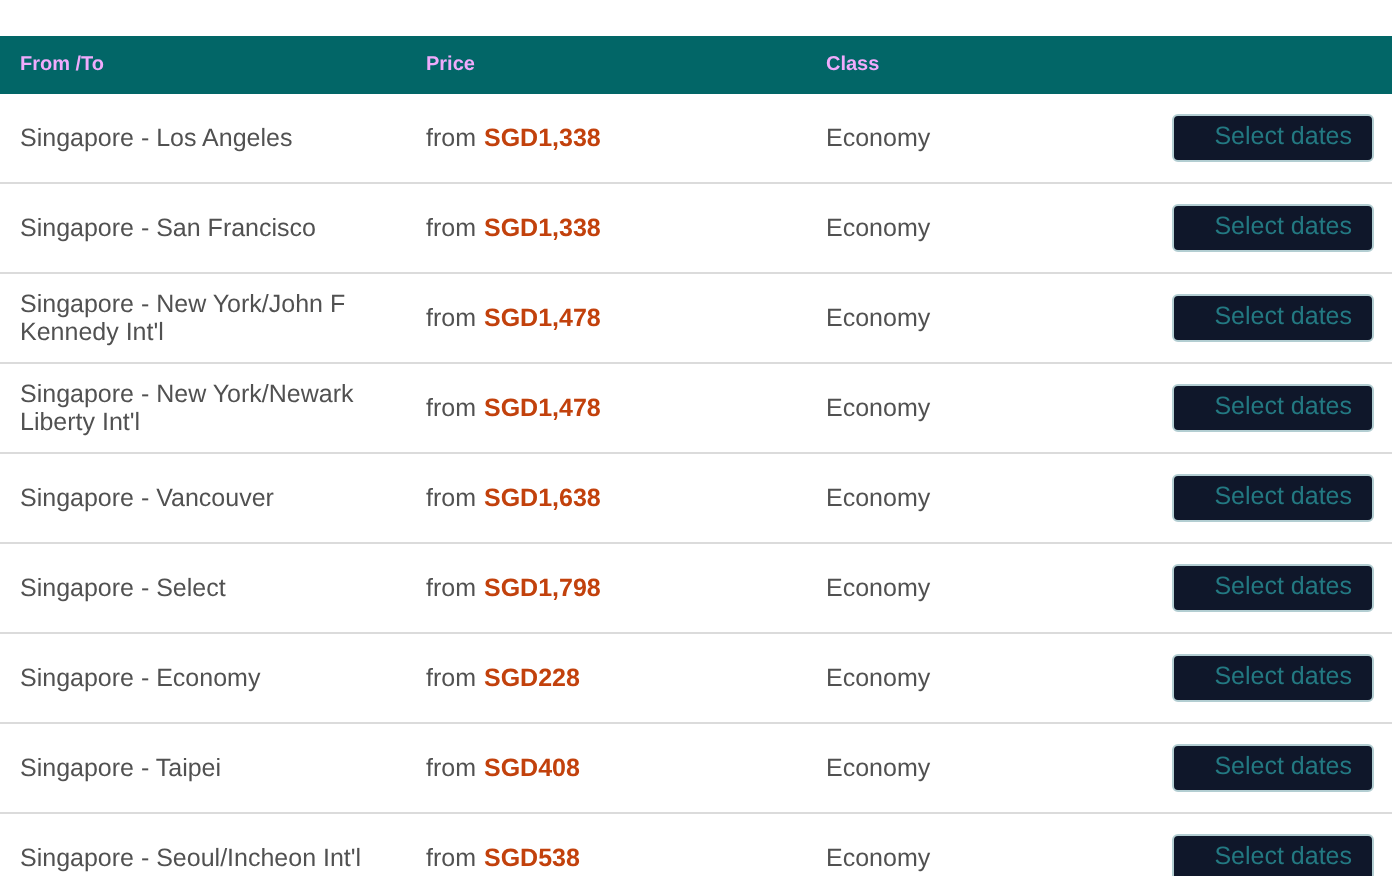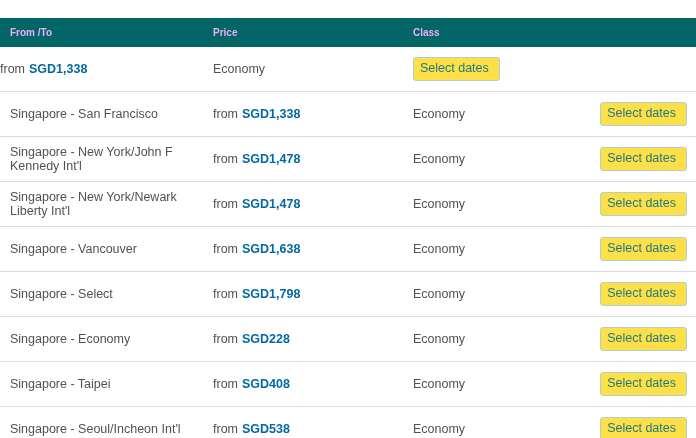--- a/index.html
+++ b/index.html
@@ -30,49 +30,50 @@
     height: 45px;
     display: grid;
     grid-template-columns: 213px 200px 1fr auto;
     align-items: center;
     border-bottom: 1px solid #dbdbdb;
     background: #ffffff;
     font-size: 12.5px;
     color: #515151;
   }
   .fare-row .route-cell { padding-left: 10px; padding-right: 8px; }
-  .fare-row .price-cell .price-amount { font-weight: bold; color: #0369a1; }
+  .fare-row .price-cell .price-amount { font-weight: bold; color: #c2410c; }
   .fare-row .price-cell .price-prefix { margin-right: 4px; }
   .fare-row .action-cell { padding-right: 9px; }
 
   .select-btn {
     font-family: "Liberation Sans", sans-serif;
     font-size: 12.5px;
     color: #237982;
-    background: #fde047;
+    background: #0f172a;
     border: 1px solid #b3ced2;
     border-radius: 3px;
-    padding: 4px 10px 5px 6px;
+    padding: 4px 10px 5px 20px;
     cursor: pointer;
     line-height: 1;
   }
 </style>
 </head>
 <body>
 
 <div class="fare-table">
 
   <div class="fare-header">
     <div class="hcell">From /To</div>
     <div class="hcell">Price</div>
     <div class="hcell">Class</div>
   </div>
 
   <div id="table-body">
   <div class="fare-row">
+    <div class="route-cell">Singapore - Los Angeles</div>
     <div class="price-cell">
       <span class="price-prefix">from</span><span class="price-amount">SGD1,338</span>
     </div>
     <div class="class-cell">Economy</div>
     <div class="action-cell">
       <button class="select-btn">Select dates</button>
     </div>
   </div>
 
   <div class="fare-row">

